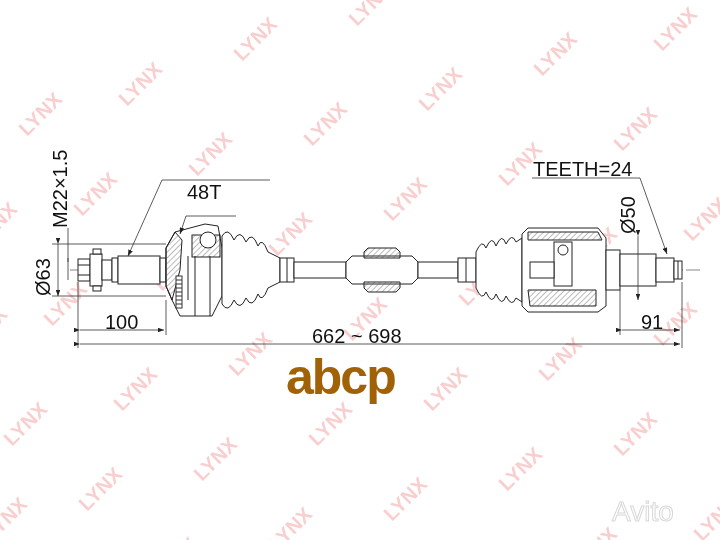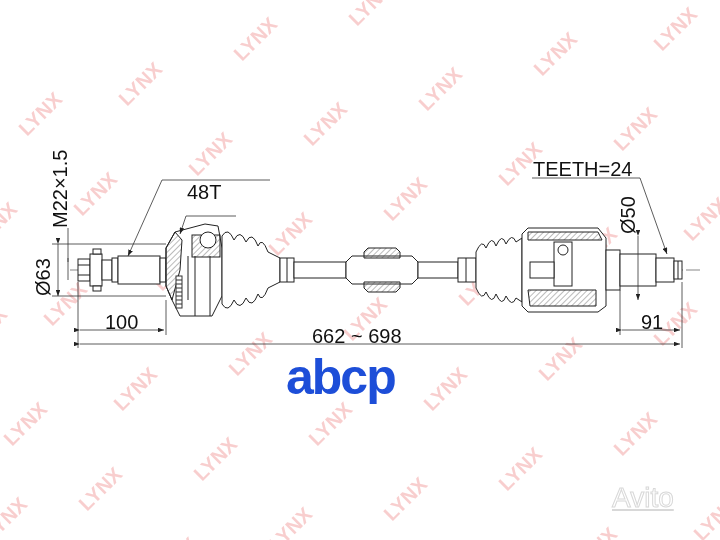--- a/index.html
+++ b/index.html
@@ -1,22 +1,22 @@
 <!DOCTYPE html>
 <html><head>
   <meta charset="utf-8">
   <style>
     html, body { margin: 0; padding: 0; background: #ffffff; }
     body { width: 720px; height: 540px; position: relative; overflow: hidden; font-family: "Liberation Sans", sans-serif; }
     .canvas { position: absolute; left: 0; top: 0; width: 720px; height: 540px; }
     .label { position: absolute; color: #111; font-family: "Liberation Sans", sans-serif; white-space: nowrap; line-height: 1; }
     .lbl-big { font-size: 20px; }
     .vert { transform: rotate(-90deg); transform-origin: left top; }
-    .abcp { position: absolute; left: 286px; top: 352px; font-family: "Liberation Sans", sans-serif; font-weight: bold; font-size: 50px; color: #1d4ed8; letter-spacing: -2px; line-height: 1; }
-    .avito { position: absolute; left: 612px; top: 484px; font-family: "Liberation Sans", sans-serif; font-size: 28px; color: #ffffff; -webkit-text-stroke: 1px #d8d8d8; line-height: 1; text-decoration: underline; }
+    .abcp { position: absolute; left: 286px; top: 352px; font-family: "Liberation Sans", sans-serif; font-weight: bold; font-size: 50px; color: #a16207; letter-spacing: -2px; line-height: 1; }
+    .avito { position: absolute; left: 612px; top: 498px; font-family: "Liberation Sans", sans-serif; font-size: 28px; color: #ffffff; -webkit-text-stroke: 1px #d8d8d8; line-height: 1; }
     .wm { position: absolute; font-family: "Liberation Sans", sans-serif; font-weight: bold; font-size: 20px; color: #f5b5b5; opacity: 0.65; transform: rotate(-45deg); transform-origin: left top; line-height: 1; }
   </style>
 </head>
 <body>
 
 <div class="canvas">
 
   <div id="wm-layer">
       <div class="wm" style="left: 15px; top: 125px;">LYNX</div>
       <div class="wm" style="left: 115px; top: 95px;">LYNX</div>

